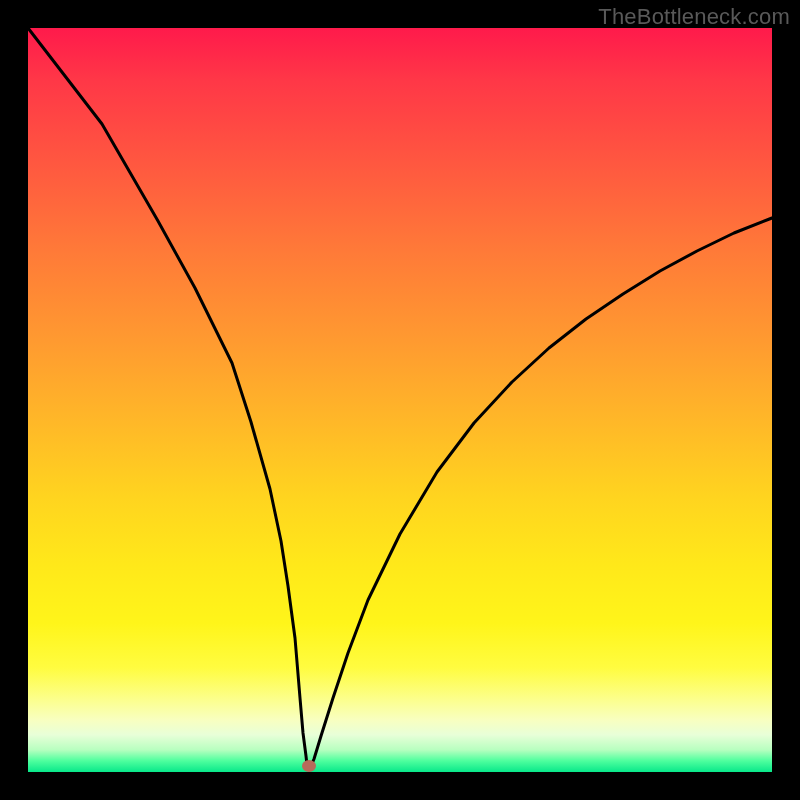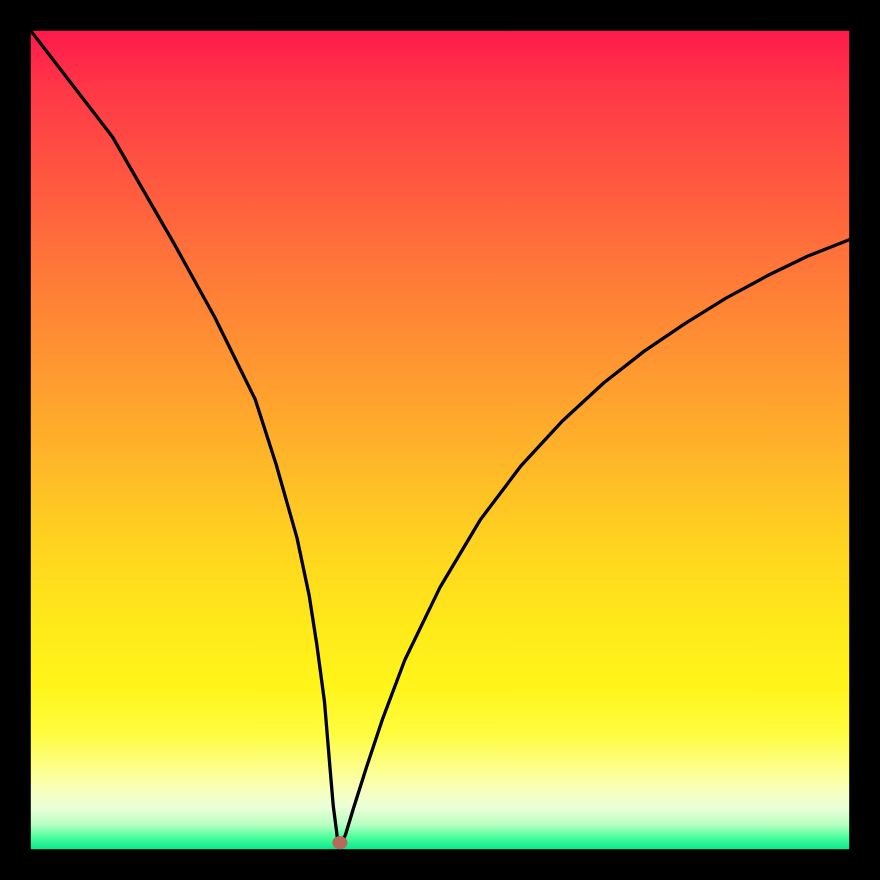--- a/index.html
+++ b/index.html
@@ -70,20 +70,21 @@
     overflow: visible;
   }
   .marker {
     fill: #b86a5a;
   }
 </style>
 </head>
 <body>
 
 <div class="outer">
+  <div class="watermark">TheBottleneck.com</div>
 
   <div class="plot-frame">
     <div class="gradient"></div>
 
     <svg class="curve" viewBox="0 0 744 744" preserveAspectRatio="none">
       <path d="M 0 0
                L 74 96
                L 130 193
                L 167 260
                L 204 335

